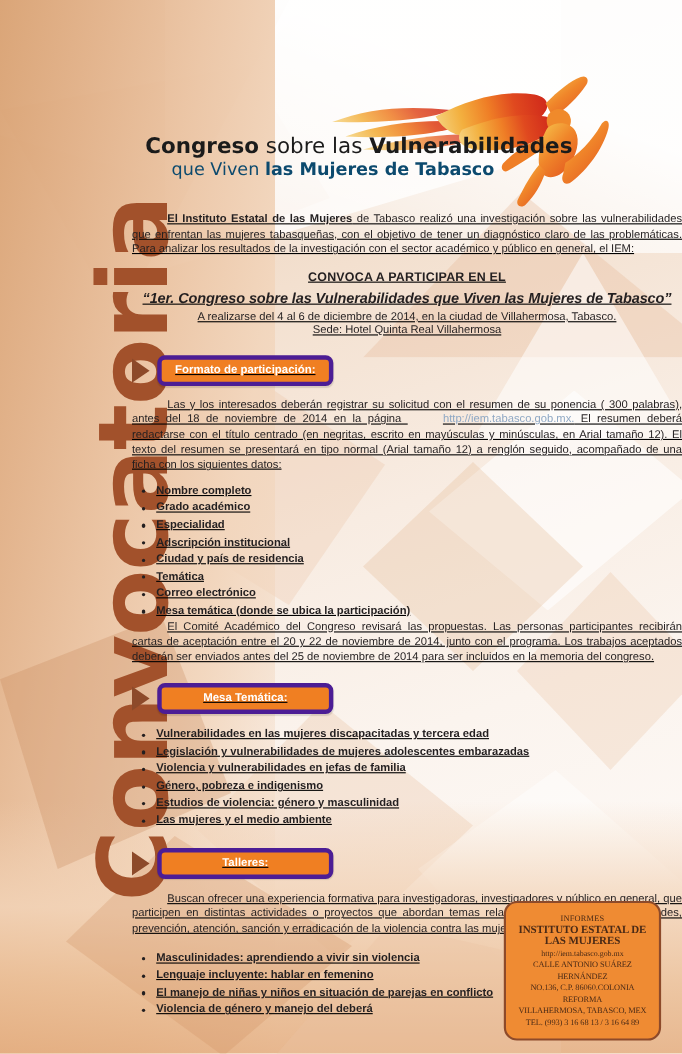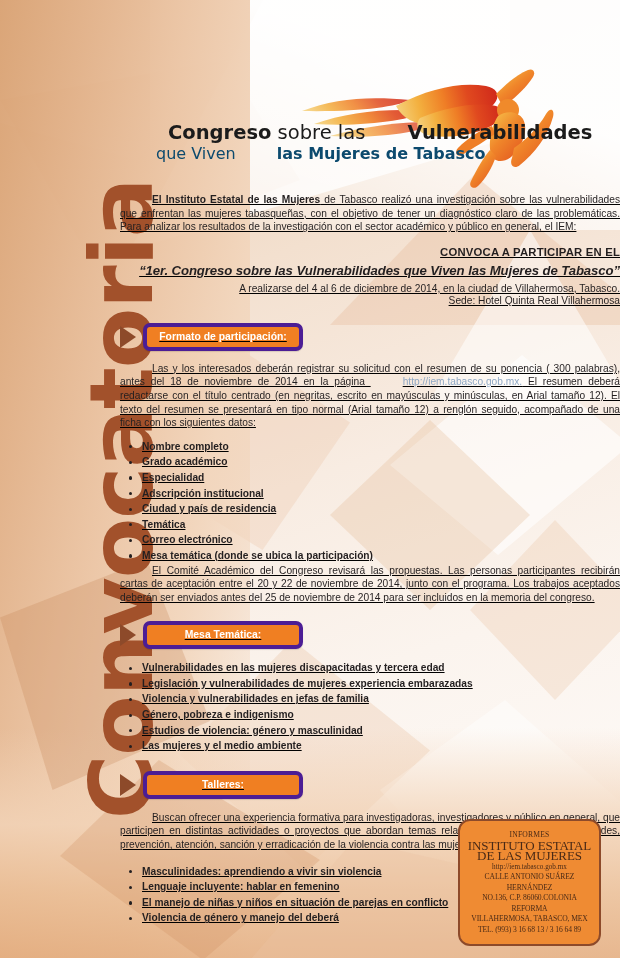--- a/index.html
+++ b/index.html
@@ -95,21 +95,21 @@
   }
   .title-l2 {
     font-family: "DejaVu Sans", sans-serif;
     font-size: 16px;
     color: #0c4a6e;
     line-height: 1.12;
     margin-top: 1px;
     padding-left: 24px;
     white-space: nowrap;
   }
-  .b { font-weight: 700; margin-left: 36px; }
+  .b { font-weight: 700; }
   .n { font-weight: 400; }
 
   
   .content {
     position: absolute;
     left: 120px;
     top: 193px;
     width: 500px;
     text-decoration: underline;
   }
@@ -119,21 +119,21 @@
     font-size: 10.2px;
     line-height: 13.6px;
     color: #231f20;
     text-align: justify;
     text-indent: 32px;
   }
   .para .lead { font-weight: 700; }
   .link { color: #8fa8c4; margin-left: 32px; }
 
   .center-line {
-    text-align: right;
+    text-align: center;
     color: #231f20;
   }
   .convoca {
     margin-top: 12px;
     font-size: 11.3px;
     font-weight: 700;
     letter-spacing: .2px;
   }
   .congreso-title {
     margin-top: 5px;
@@ -216,21 +216,21 @@
     background: #ef8b33;
     border: 2.5px solid #8d4a2a;
     border-radius: 12px;
     padding: 9px 5px 9px;
     text-align: center;
     font-family: "Liberation Serif", serif;
     color: #4a2a16;
   }
   .contact-box div { line-height: 10.5px; }
   .cb-informes { font-size: 7.6px; letter-spacing: .2px; }
-  .cb-org { font-size: 13px; font-weight: 400; letter-spacing: -.1px; }
+  .cb-org { font-size: 10px; font-weight: 700; letter-spacing: -.1px; }
   .cb-url { font-size: 7.2px; }
   .cb-line { font-size: 7.6px; letter-spacing: -.1px; }
 </style>
 </head>
 <body>
 
 <div id="poster">
 
   <div class="bg-base"></div>
 
@@ -343,21 +343,21 @@
 
     <p class="para para-block">El Comité Académico del Congreso revisará las propuestas. Las personas participantes recibirán cartas de aceptación entre el 20 y 22 de noviembre de 2014, junto con el programa. Los trabajos aceptados deberán ser enviados antes del 25 de noviembre de 2014 para ser incluidos en la memoria del congreso.</p>
 
     <div class="section-head">
       <div class="arrow-marker"></div>
       <div class="pill">Mesa Temática:</div>
     </div>
 
     <ul class="bul" style="margin-top:11px;">
       <li>Vulnerabilidades en las mujeres discapacitadas y tercera edad</li>
-      <li>Legislación y vulnerabilidades de mujeres experiencia embarazadas</li>
+      <li>Legislación y vulnerabilidades de mujeres adolescentes embarazadas</li>
       <li>Violencia y vulnerabilidades en jefas de familia</li>
       <li>Género, pobreza e indigenismo</li>
       <li>Estudios de violencia: género y masculinidad</li>
       <li>Las mujeres y el medio ambiente</li>
     </ul>
 
     <div class="section-head">
       <div class="arrow-marker"></div>
       <div class="pill">Talleres:</div>
     </div>

